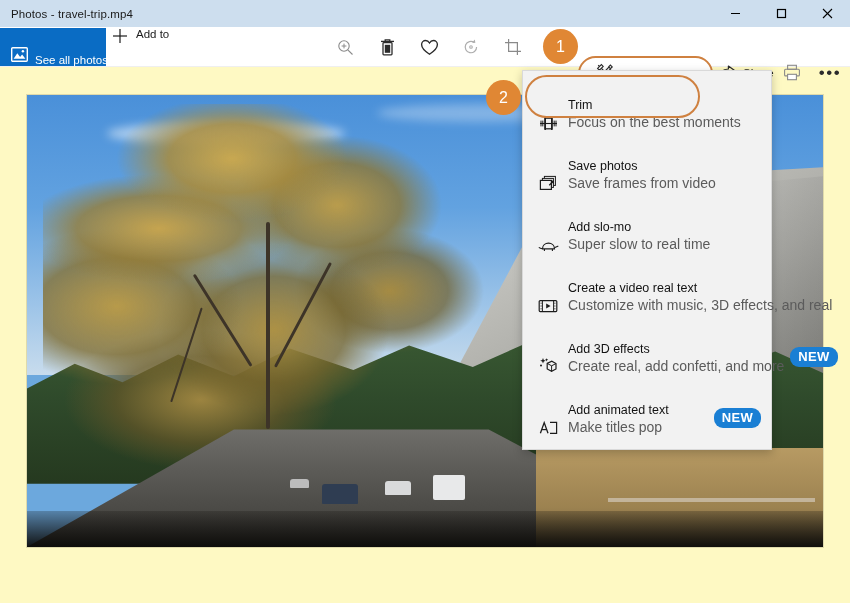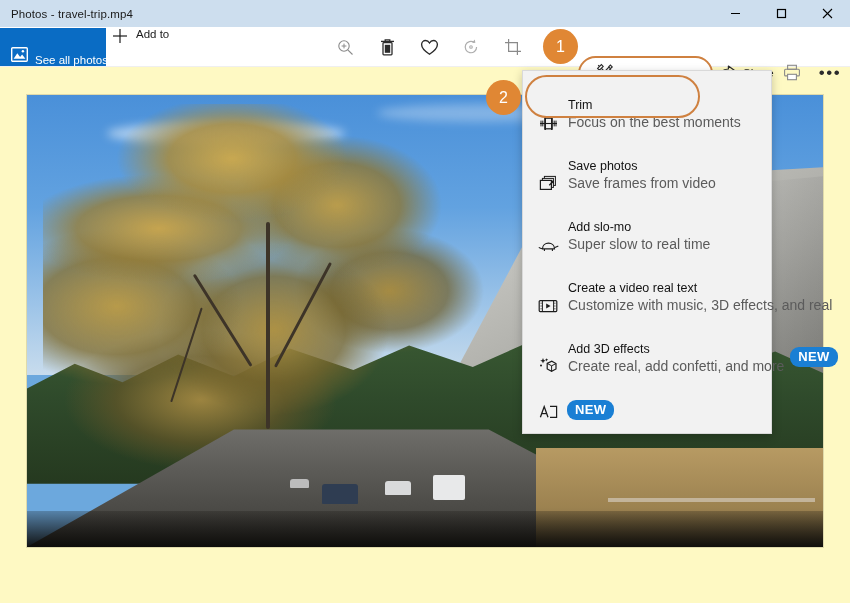--- a/index.html
+++ b/index.html
@@ -569,20 +569,24 @@
     </div>
 
     <div class="menu-item">
       <span class="mi-icon">
         <svg width="19" height="16" viewBox="0 0 19 16">
           <path d="M1.4 13.2 L5.2 2.6 L9 13.2" fill="none" stroke="#1c1c1c" stroke-width="1.3"></path>
           <line x1="2.9" y1="9.6" x2="7.5" y2="9.6" stroke="#1c1c1c" stroke-width="1.2"></line>
           <path d="M11 2.4 L17.6 2.4 L17.6 13.4 L11 13.4" fill="none" stroke="#1c1c1c" stroke-width="1.2"></path>
         </svg>
       </span>
+      <span class="mi-text">
+        <span class="mi-title">Add animated text</span><br>
+        <span class="mi-sub">Make titles pop</span>
+      </span>
       <span class="mi-badge">NEW</span>
     </div>
   </div>
 
   <div class="trim-ring"></div>
 
   <div class="step-badge badge-1">1</div>
   <div class="step-badge badge-2">2</div>
 
 </div>

